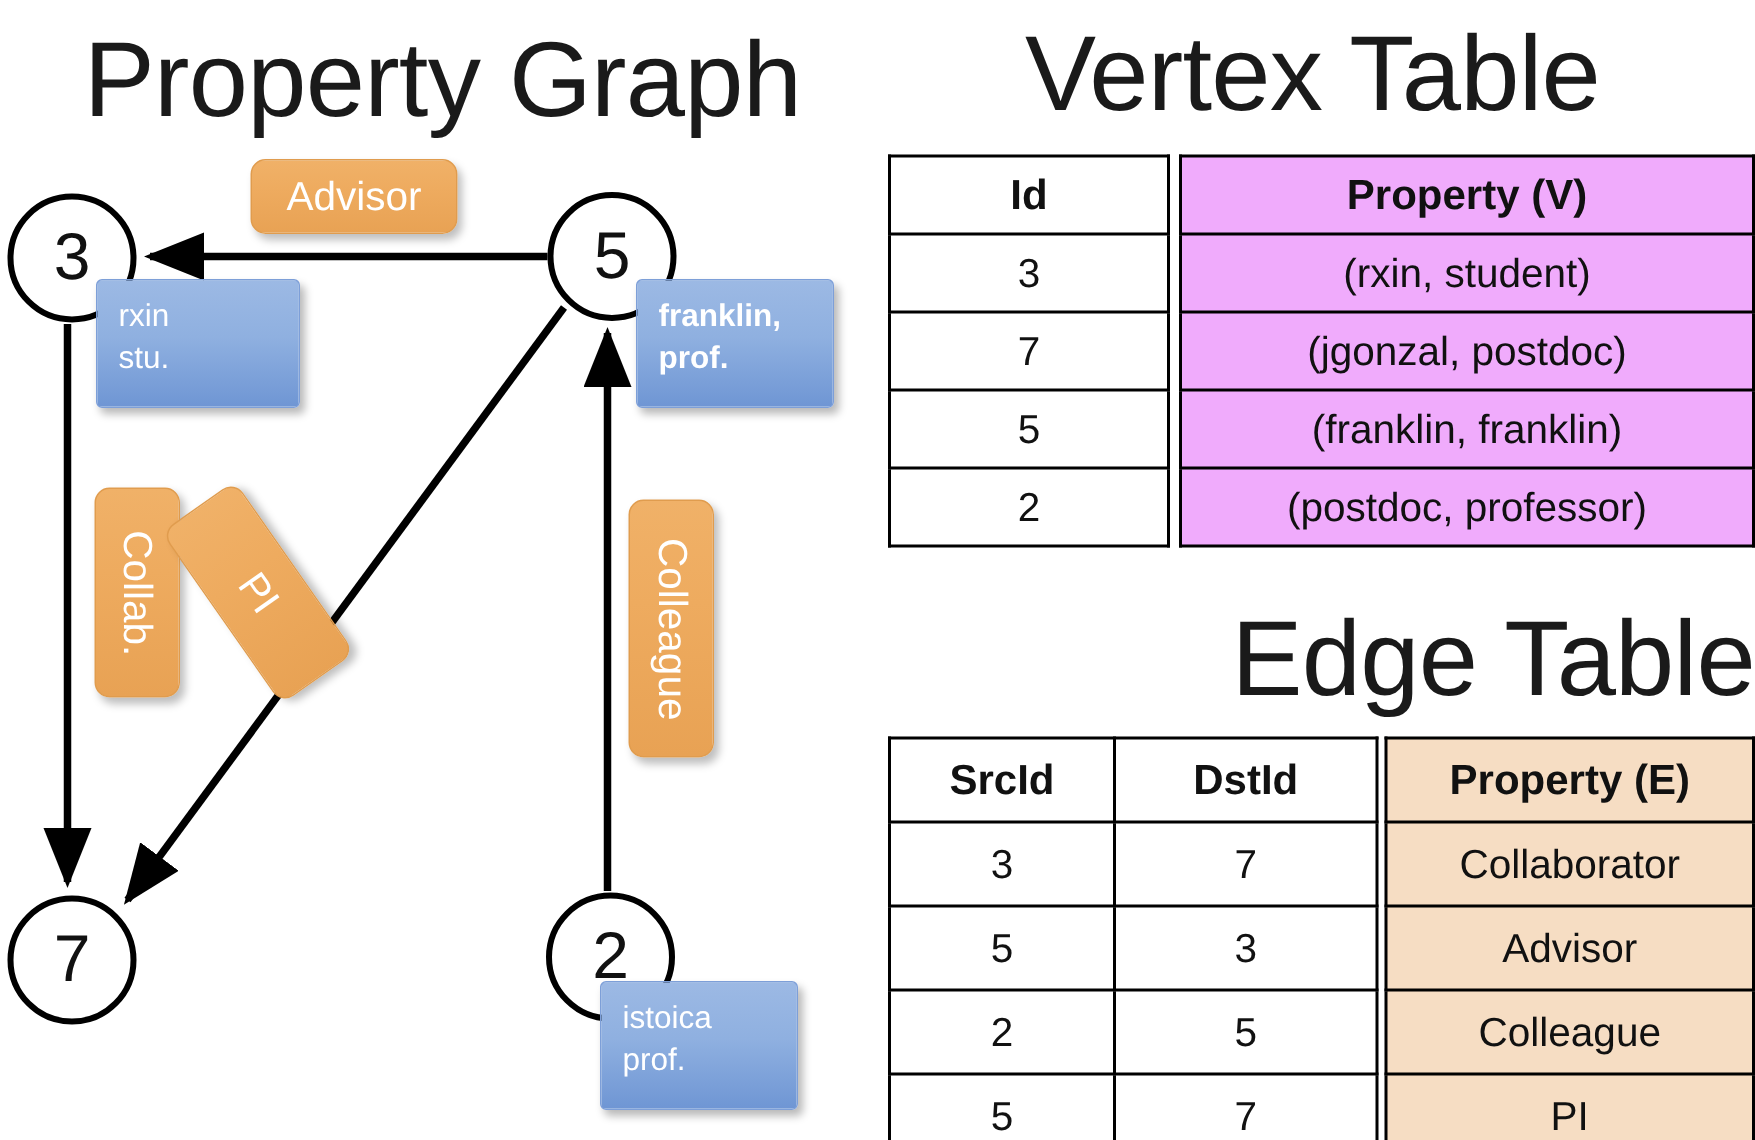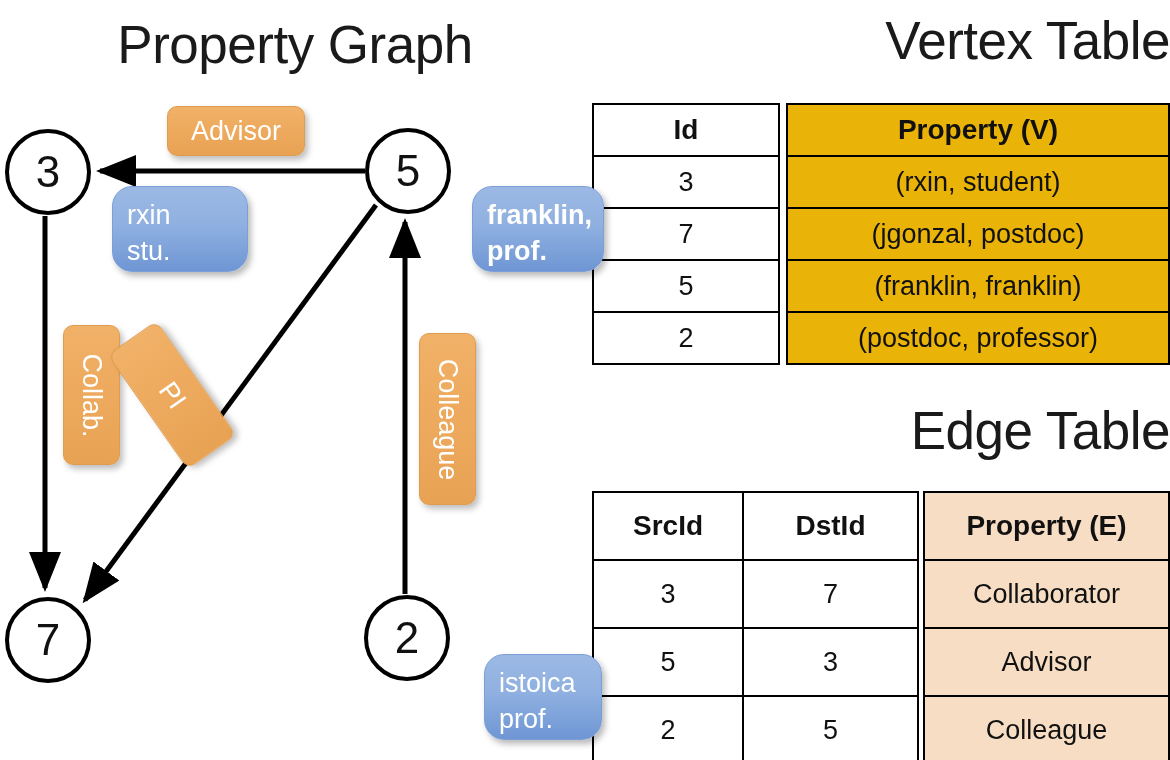--- a/index.html
+++ b/index.html
@@ -14,28 +14,28 @@
     overflow: hidden;
     font-family: "Liberation Sans", sans-serif;
     color: #000000;
   }
 
   
   .title {
     position: absolute;
     font-family: "Liberation Sans", sans-serif;
     font-weight: 300;
-    font-size: 53px;
+    font-size: 71px;
     line-height: 1;
     color: #1a1a1a;
     letter-spacing: -0.5px;
     white-space: nowrap;
   }
   #title-property-graph { left: 0; top: 18px; width: 590px; text-align: center; }
-  #title-vertex-table   { left: 580px; top: 14px; width: 590px; text-align: right; }
+  #title-vertex-table   { left: 580px; top: 14px; width: 590px; text-align: center; }
   #title-edge-table     { left: 580px; top: 404px; width: 590px; text-align: right; }
 
   
   #graph-panel {
     position: absolute;
     left: 0; top: 0;
     width: 580px; height: 760px;
   }
   #graph-svg { position: absolute; left: 0; top: 0; }
 
@@ -57,33 +57,32 @@
     line-height: 86px;
     width: 86px;
     text-align: center;
     color: #111;
   }
 
   
   .prop-box {
     position: absolute;
     z-index: 5;
-    border-radius: 20px;
+    border-radius: 4px;
     background: linear-gradient(to bottom, #9cb9e4 0%, #8fb0e0 45%, #6f96d4 100%);
     border: 1px solid #7d9fd8;
     box-shadow: 3px 4px 6px rgba(0,0,0,0.28);
     color: #ffffff;
     font-family: "Liberation Sans", sans-serif;
     font-weight: 300;
-    font-size: 27px;
+    font-size: 21px;
     line-height: 1.35;
     padding: 10px 0 0 14px;
     box-sizing: border-box;
     white-space: pre-line;
-    margin-left: 48px;
   }
 
   
   .edge-box {
     position: absolute;
     z-index: 5;
     border-radius: 10px;
     background: linear-gradient(to bottom, #f0b168 0%, #eeab5f 40%, #e8a254 100%);
     border: 1px solid #e09c4e;
     box-shadow: 3px 4px 6px rgba(0,0,0,0.26);
@@ -119,22 +118,22 @@
     font-size: 28px;
   }
   .tbl .gap-col {
     border: none;
     width: 8px;
     padding: 0;
   }
   #vertex-table { left: 592px; top: 103px; width: 576px; }
   #vertex-table tr { height: 52px; padding-left: 40px; }
   #edge-table   { left: 592px; top: 491px; width: 576px; }
-  #edge-table tr { height: 68px; }
-  .cell-v { background: #eab308; }
+  #edge-table tr { height: 56px; }
+  .cell-v { background: #f0abfc; }
   .cell-e { background: #f6ddc3; }
 </style>
 </head>
 <body>
 
 <div class="title" id="title-property-graph">Property Graph</div>
 <div class="title" id="title-vertex-table">Vertex Table</div>
 <div class="title" id="title-edge-table">Edge Table</div>
 
 <div id="graph-panel">
@@ -163,21 +162,21 @@
   <div class="node-circle" style="left:365px; top:128px;"></div>
   <div class="node-label" style="left:365px; top:128px;">5</div>
   <div class="prop-box" style="left:424px; top:186px; width:132px; height:86px;font-weight:bold;">franklin,
 prof.</div>
 
   <div class="node-circle" style="left:5px; top:597px;"></div>
   <div class="node-label" style="left:5px; top:597px;">7</div>
 
   <div class="node-circle" style="left:364px; top:595px;"></div>
   <div class="node-label" style="left:364px; top:595px;">2</div>
-  <div class="prop-box" style="left:436px; top:654px; width:118px; height:86px;">istoica
+  <div class="prop-box" style="left:400px; top:654px; width:132px; height:86px;">istoica
 prof.</div>
 
   <div class="edge-box" style="left:167px; top:106px; width:138px; height:50px;">
     <span>Advisor</span>
   </div>
 
   <div class="edge-box" style="left:63px; top:325px; width:57px; height:140px;">
     <span class="rot-cw">Collab.</span>
   </div>
 

